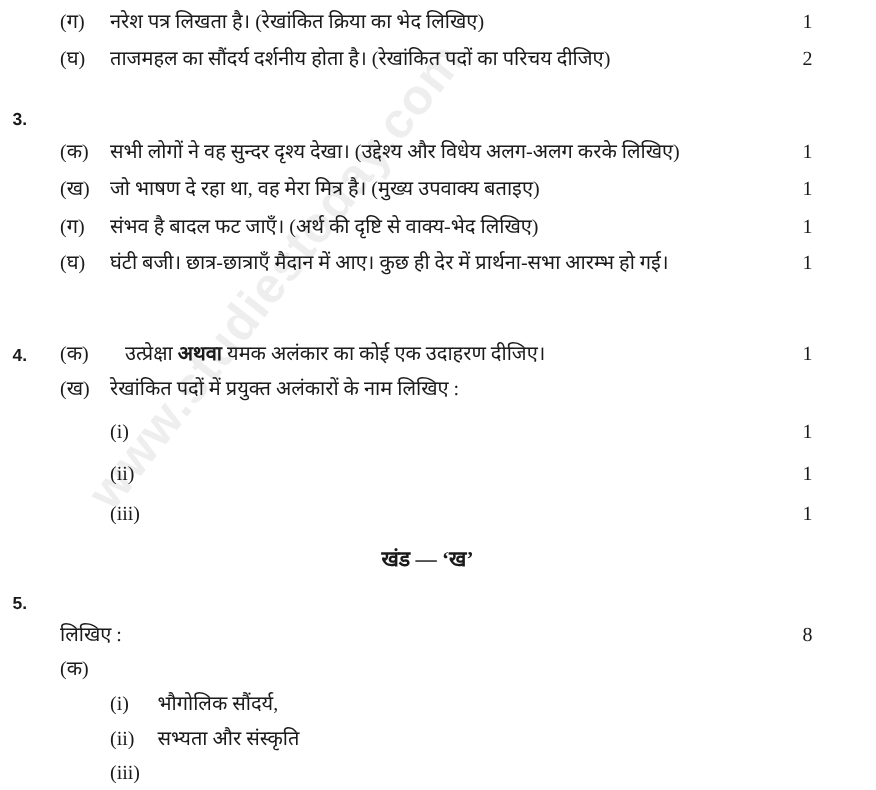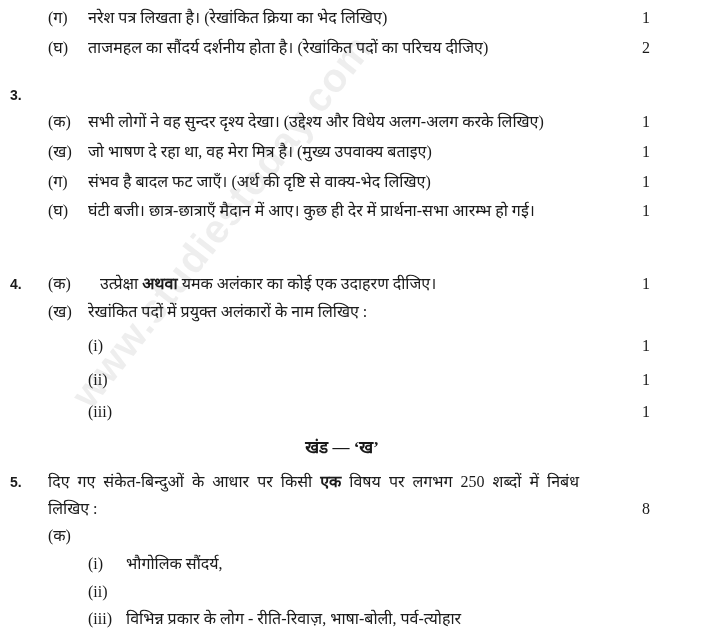--- a/index.html
+++ b/index.html
@@ -127,34 +127,33 @@
   </div>
   <div class="line" style="top:400px">
     <span class="lbl" style="left:88px">(iii)</span>
     <span class="marks">1</span>
   </div>
 
   <div class="heading" style="top:436px; height:24px; line-height:24px;">खंड — ‘ख’</div>
 
   <div class="line" style="top:470px">
     <span class="qnum">5.</span>
-    <span class="txt" style="left:48px; word-spacing:4px;"><span>दिए गए संकेत-बिन्दुओं के आधार पर किसी </span><span class="b">एक</span><span> विषय पर लगभग 250 शब्दों में  निबंध</span></span>
   </div>
   <div class="line" style="top:497px">
     <span class="txt" style="left:48px">लिखिए :</span>
     <span class="marks">8</span>
   </div>
   <div class="line" style="top:524px">
     <span class="lbl" style="left:48px">(क)</span>
   </div>
   <div class="line" style="top:552px">
     <span class="lbl" style="left:88px">(i)</span>
     <span class="txt" style="left:126px">भौगोलिक सौंदर्य,</span>
   </div>
   <div class="line" style="top:580px">
     <span class="lbl" style="left:88px">(ii)</span>
+    <span class="txt" style="left:126px">सभ्यता और संस्कृति</span>
   </div>
   <div class="line" style="top:607px">
     <span class="lbl" style="left:88px">(iii)</span>
-    <span class="txt" style="left:126px">विभिन्न प्रकार के लोग - रीति-रिवाज़, भाषा-बोली, पर्व-त्योहार</span>
   </div>
 
 </div>
 
 </body></html>

